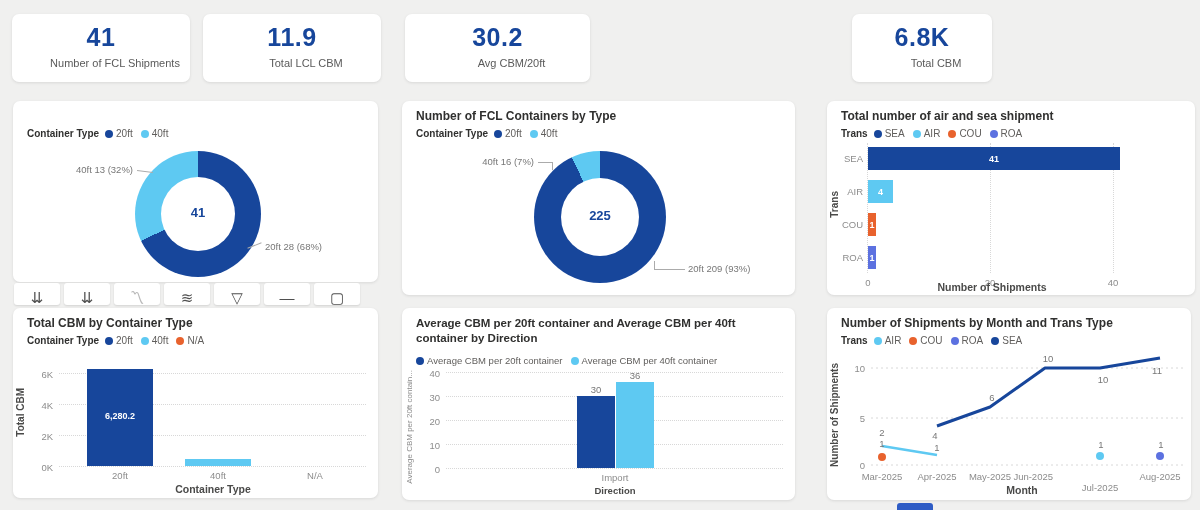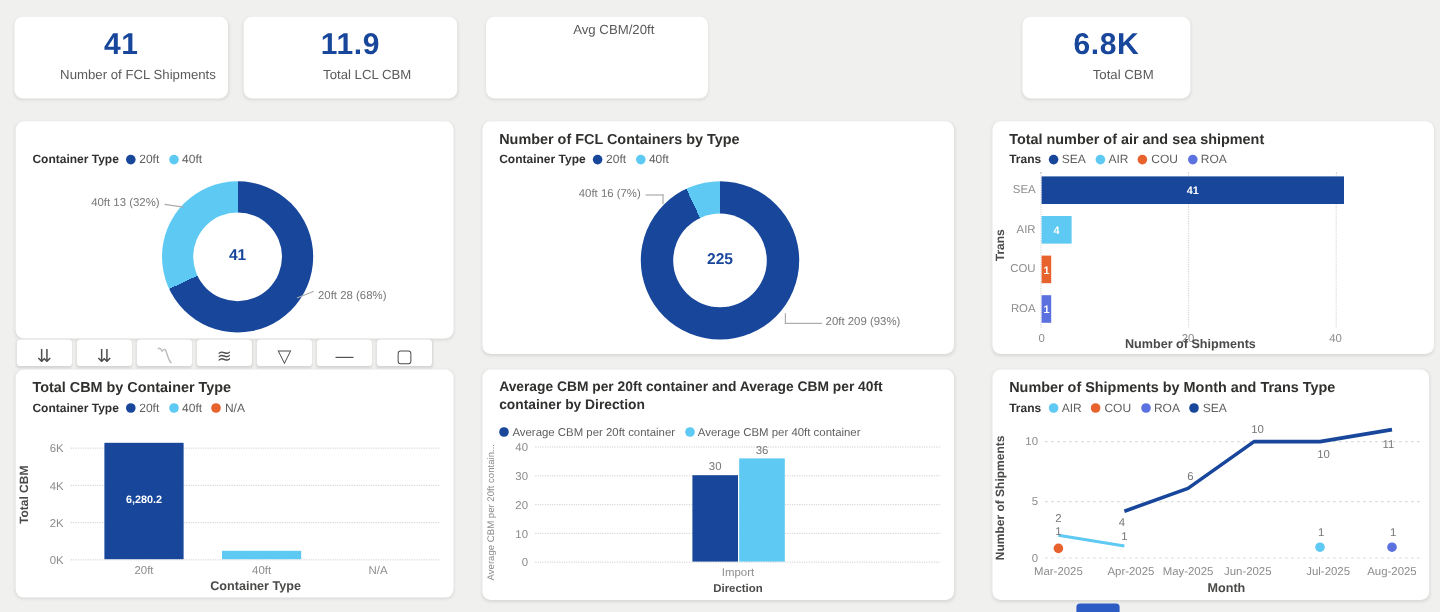--- a/index.html
+++ b/index.html
@@ -44,20 +44,21 @@
 
   <div class="card kpi" style="left:12px;width:178px">
     <div class="kpi-value">41</div>
     <div class="kpi-label">Number of FCL Shipments</div>
   </div>
   <div class="card kpi" style="left:203px;width:178px">
     <div class="kpi-value">11.9</div>
     <div class="kpi-label">Total LCL CBM</div>
   </div>
   <div class="card kpi" style="left:405px;width:185px">
+    <div class="kpi-value">30.2</div>
     <div class="kpi-label">Avg CBM/20ft</div>
   </div>
   <div class="card kpi" style="left:852px;width:140px">
     <div class="kpi-value">6.8K</div>
     <div class="kpi-label">Total CBM</div>
   </div>
 
   <div class="card" style="left:13px;top:101px;width:365px;height:181px">
     <div class="legend" style="top:27px">
       <b>Container Type</b><span class="dot c-navy first"></span><span>20ft</span><span class="dot c-sky"></span><span>40ft</span>
@@ -196,24 +197,24 @@
     <div class="pt-label" style="left:165px;top:84px">6</div>
     <div class="pt-label" style="left:221px;top:45px">10</div>
     <div class="pt-label" style="left:276px;top:66px">10</div>
     <div class="pt-label" style="left:330px;top:57px">11</div>
     <div class="pt-label" style="left:274px;top:131px">1</div>
     <div class="pt-label" style="left:334px;top:131px">1</div>
     <div class="tick" style="left:12px;top:55px;width:26px;text-align:right">10</div>
     <div class="tick" style="left:12px;top:105px;width:26px;text-align:right">5</div>
     <div class="tick" style="left:12px;top:152px;width:26px;text-align:right">0</div>
     <div class="tick" style="left:30px;top:163px;width:50px;text-align:center">Mar-2025</div>
-    <div class="tick" style="left:85px;top:163px;width:50px;text-align:right">Apr-2025</div>
+    <div class="tick" style="left:85px;top:163px;width:50px;text-align:center">Apr-2025</div>
     <div class="tick" style="left:138px;top:163px;width:50px;text-align:center">May-2025</div>
-    <div class="tick" style="left:193px;top:163px;width:50px;text-align:left">Jun-2025</div>
-    <div class="tick" style="left:248px;top:163px;width:50px;text-align:right">Jul-2025</div>
+    <div class="tick" style="left:176px;top:163px;width:50px;text-align:right">Jun-2025</div>
+    <div class="tick" style="left:248px;top:174px;width:50px;text-align:center">Jul-2025</div>
     <div class="tick" style="left:308px;top:163px;width:50px;text-align:center">Aug-2025</div>
     <div class="axis-title" style="left:120px;top:176px;width:150px;font-size:10.5px">Month</div>
     <div class="y-title" style="left:2px;top:55px">Number of Shipments</div>
   </div>
 
   <div class="peek" style="left:897px;top:503px;width:36px;height:10px"></div>
 
 </div>
 
 </body></html>

